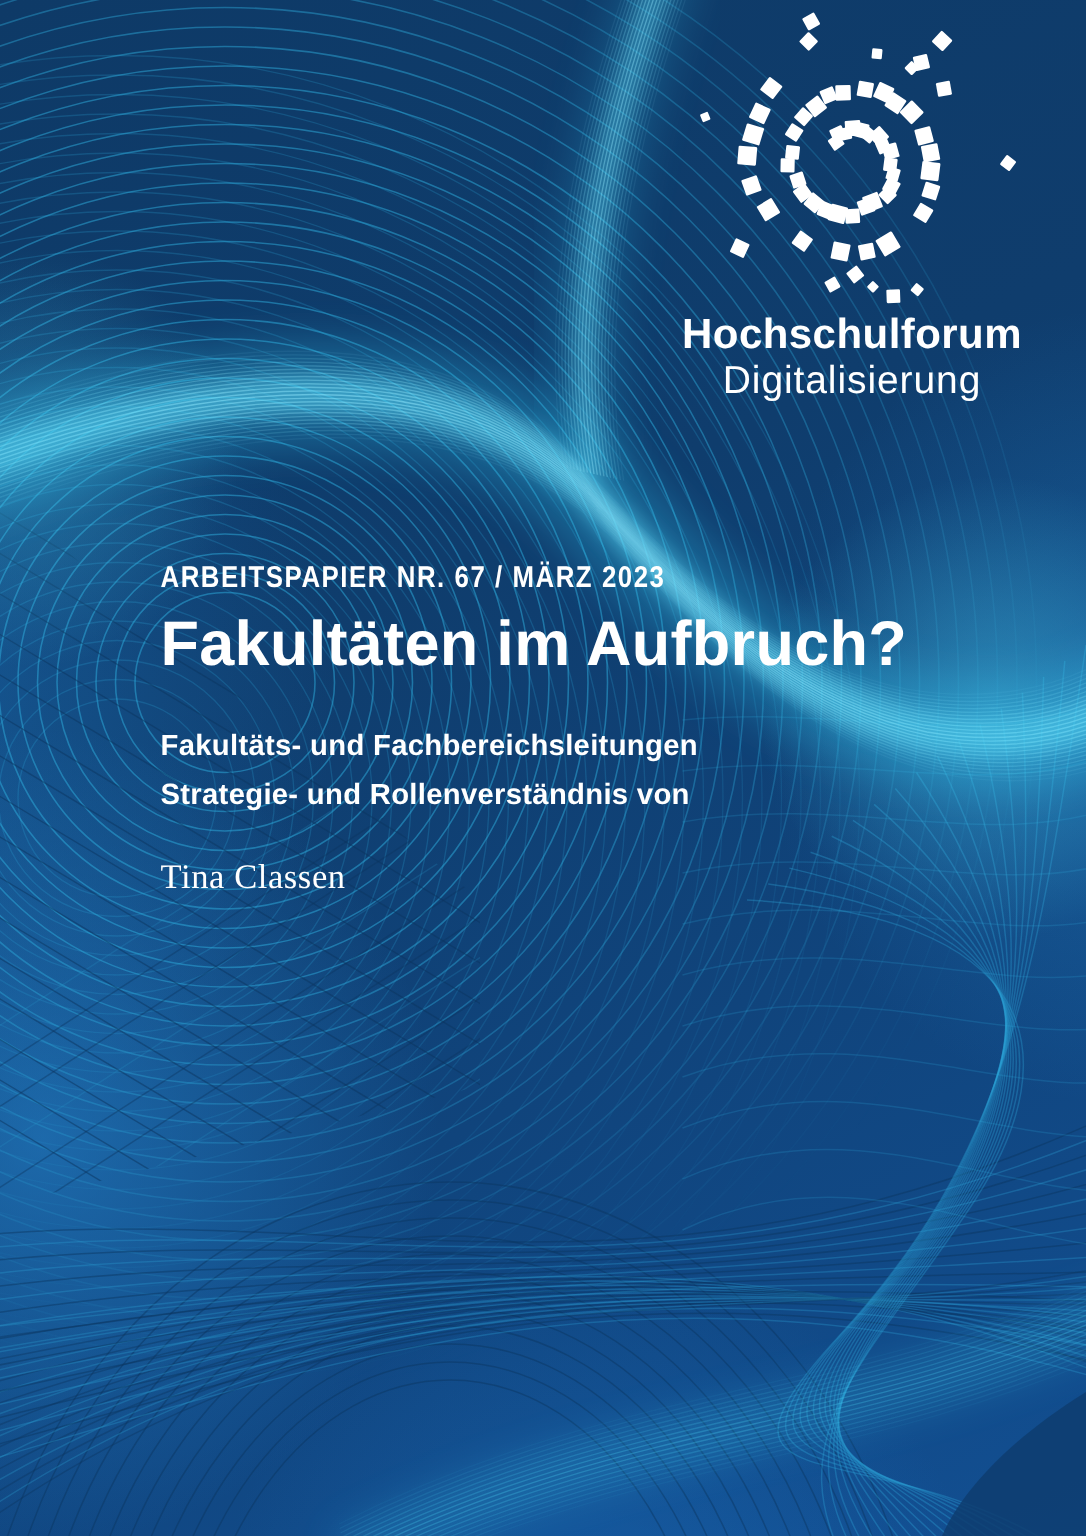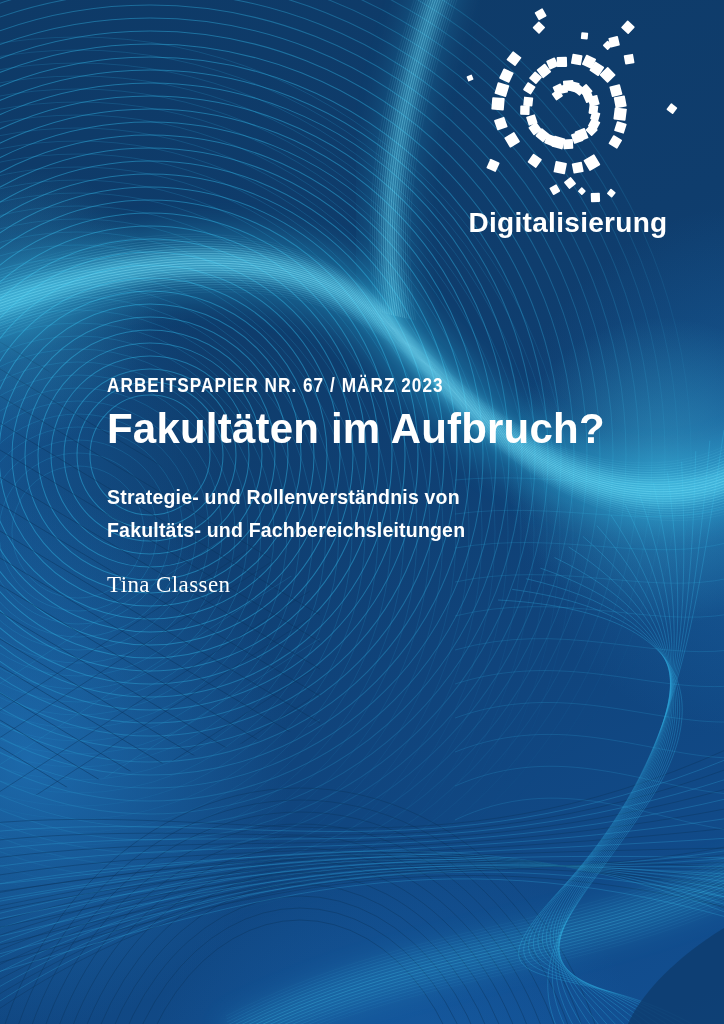--- a/index.html
+++ b/index.html
@@ -387,26 +387,27 @@
           <rect x="-4.566008787485771" y="-4.566008787485771" width="9.132017574971542" height="9.132017574971542" rx="0.8" fill="#ffffff" transform="translate(57.4 1.6) rotate(44.2)"></rect>
           <rect x="-5.087825230089948" y="-5.087825230089948" width="10.175650460179895" height="10.175650460179895" rx="0.8" fill="#ffffff" transform="translate(11.5 139.4) rotate(24.9)"></rect>
           <rect x="-4.441801049106289" y="-4.441801049106289" width="8.883602098212577" height="8.883602098212577" rx="0.8" fill="#ffffff" transform="translate(88.5 157.0) rotate(51.7)"></rect>
           <rect x="-3.4225744351861067" y="-3.4225744351861067" width="6.845148870372213" height="6.845148870372213" rx="0.8" fill="#ffffff" transform="translate(103.0 9.9) rotate(5.3)"></rect>
           <rect x="-4.708068385720253" y="-4.708068385720253" width="9.416136771440506" height="9.416136771440506" rx="0.8" fill="#ffffff" transform="translate(147.6 33.2) rotate(79.9)"></rect>
           <rect x="-4.869953596906271" y="-4.869953596906271" width="9.739907193812542" height="9.739907193812542" rx="0.8" fill="#ffffff" transform="translate(132.6 15.7) rotate(76.6)"></rect>
           <rect x="-4.540952023875434" y="-4.540952023875434" width="9.081904047750868" height="9.081904047750868" rx="0.8" fill="#ffffff" transform="translate(59.1 -11.7) rotate(60.8)"></rect>
           <rect x="-3.30493565229699" y="-3.30493565229699" width="6.60987130459398" height="6.60987130459398" rx="0.8" fill="#ffffff" transform="translate(129.8 167.1) rotate(40.0)"></rect>
         </g>
     </svg>
-    <div class="brand-l1">Digitalisierung</div>
+    <div class="brand-l1">Hochschulforum</div>
+    <div class="brand-l2">Digitalisierung</div>
   </div>
 
   <div class="titleblock">
     <div class="eyebrow">ARBEITSPAPIER NR. 67 / MÄRZ 2023</div>
     <h1 class="title">Fakultäten im Aufbruch?</h1>
     <div class="subtitle">
+      <div>Fakultäts- und Fachbereichsleitungen</div>
       <div>Strategie- und Rollenverständnis von</div>
-      <div>Fakultäts- und Fachbereichsleitungen</div>
     </div>
     <div class="author">Tina Classen</div>
   </div>
 
 </div>
 
 </body></html>

